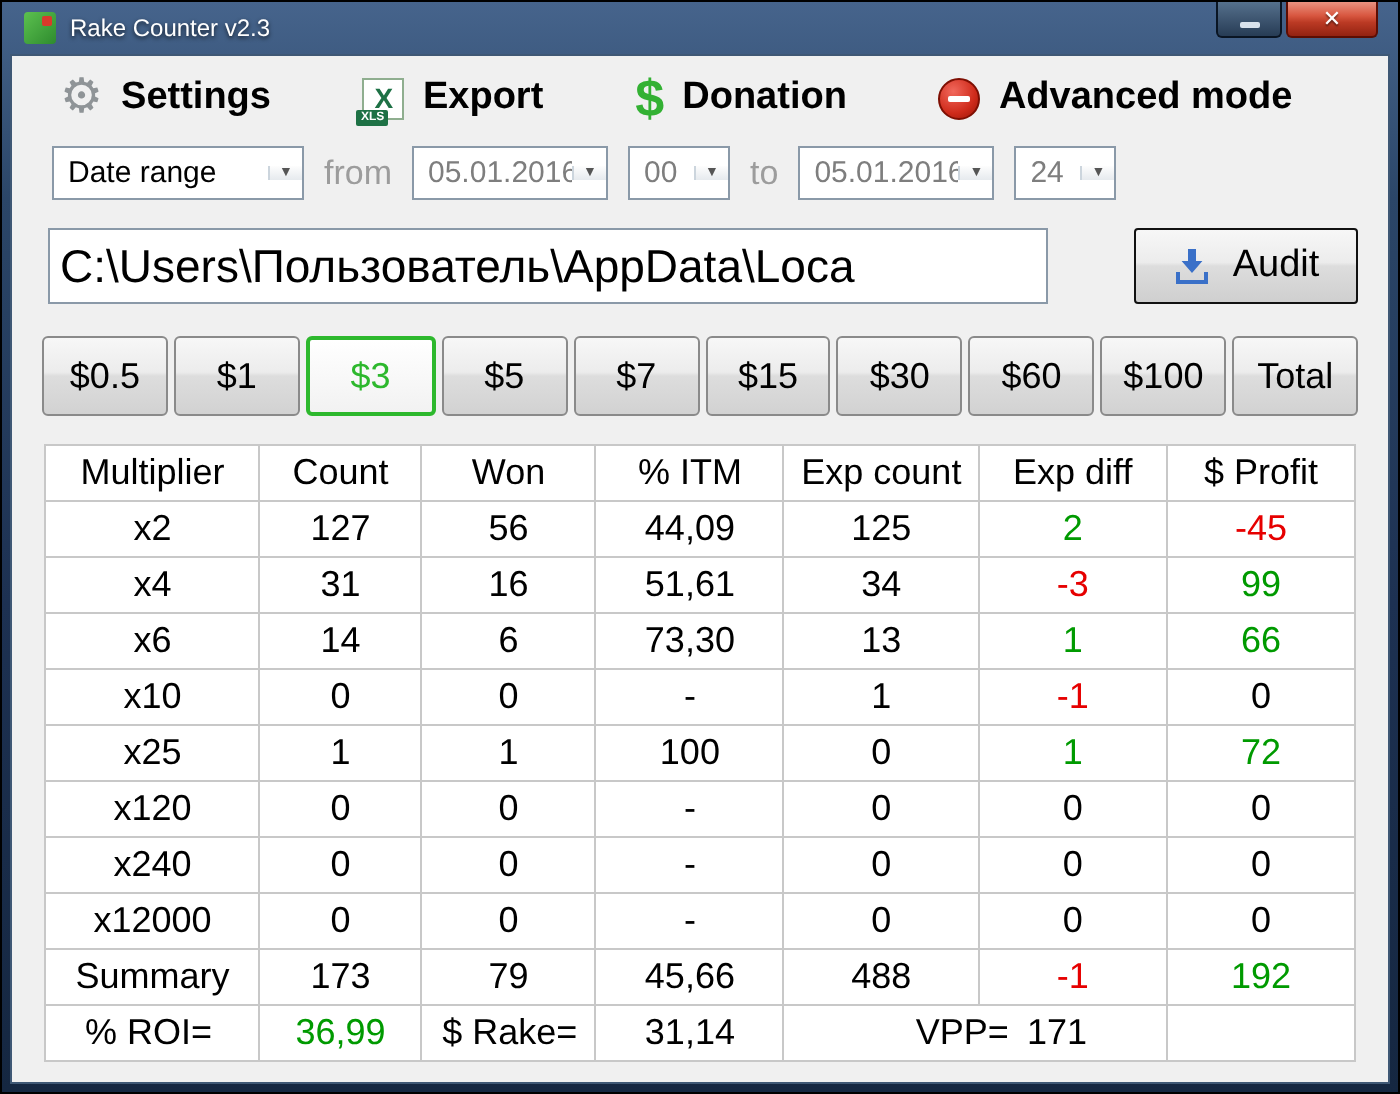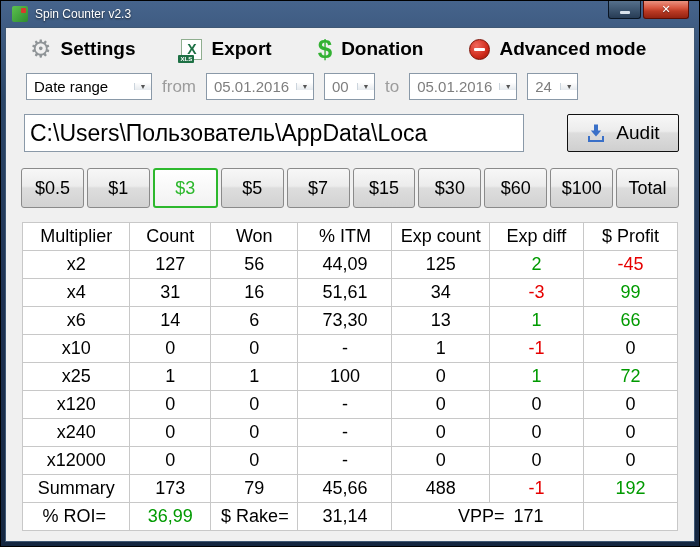--- a/index.html
+++ b/index.html
@@ -44,21 +44,21 @@
   .minus-icon::after { content: ""; width: 11px; height: 3px; background: #fff; border-radius: 1px; }
 
   
   .filters { display: flex; align-items: center; gap: 10px; padding: 6px 0 6px 20px; }
   .combo { height: 27px; background: #fff; border: 1px solid #8a99a8; display: flex; align-items: center; cursor: pointer; }
   .combo .val { display: flex; align-items: center; padding: 0 7px; font-size: 15px; color: #000; flex: 1; white-space: nowrap; overflow: hidden; }
   .combo.gray .val { color: #7e7e7e; }
   .combo .dd { width: 17px; border-left: 1px solid #ccd5dd; display: flex; align-items: center; justify-content: center;
     font-size: 7px; color: #555; background: linear-gradient(#fdfdfd, #e6eaee); }
   .range-combo { width: 126px; }
-  .date-combo { width: 108px; }
+  .date-combo { width: 98px; }
   .hour-combo { width: 51px; }
   .filter-label { font-size: 17px; color: #9c9c9c; }
 
   
   .path-row { display: flex; align-items: flex-end; padding: 8px 15px 4px 18px; gap: 32px; }
   .path-input { width: 500px; height: 38px; background: #fff; border: 1px solid #8a99a8; font-size: 23px; color: #000;
     display: flex; align-items: center; padding: 0 5px; white-space: nowrap; overflow: hidden; cursor: text; }
   .audit-btn { margin-left: 11px; flex: 1; height: 38px; border: 1px solid #111; border-radius: 2px; cursor: pointer;
     background: linear-gradient(#f7f7f7, #ececec 45%, #dddddd 50%, #cfcfcf);
     display: flex; align-items: center; justify-content: center; gap: 10px; font-size: 19px; font-weight: normal; color: #000; }
@@ -83,21 +83,21 @@
   .f-left { text-align: left !important; padding-left: 10px !important; }
   .vpp-label { margin-right: 9px; margin-left: 26px; }
 </style>
 </head>
 <body>
 
 <div class="window">
 
   <div class="titlebar">
     <div class="app-icon"></div>
-    <div class="titlebar-title">Spin Counter v2.3</div>
+    <div class="titlebar-title">Rake Counter v2.3</div>
     <div class="win-buttons">
       <div class="btn-min"></div>
       <div class="btn-close">
         <span>✕</span>
       </div>
     </div>
   </div>
 
   <div class="client">
 

